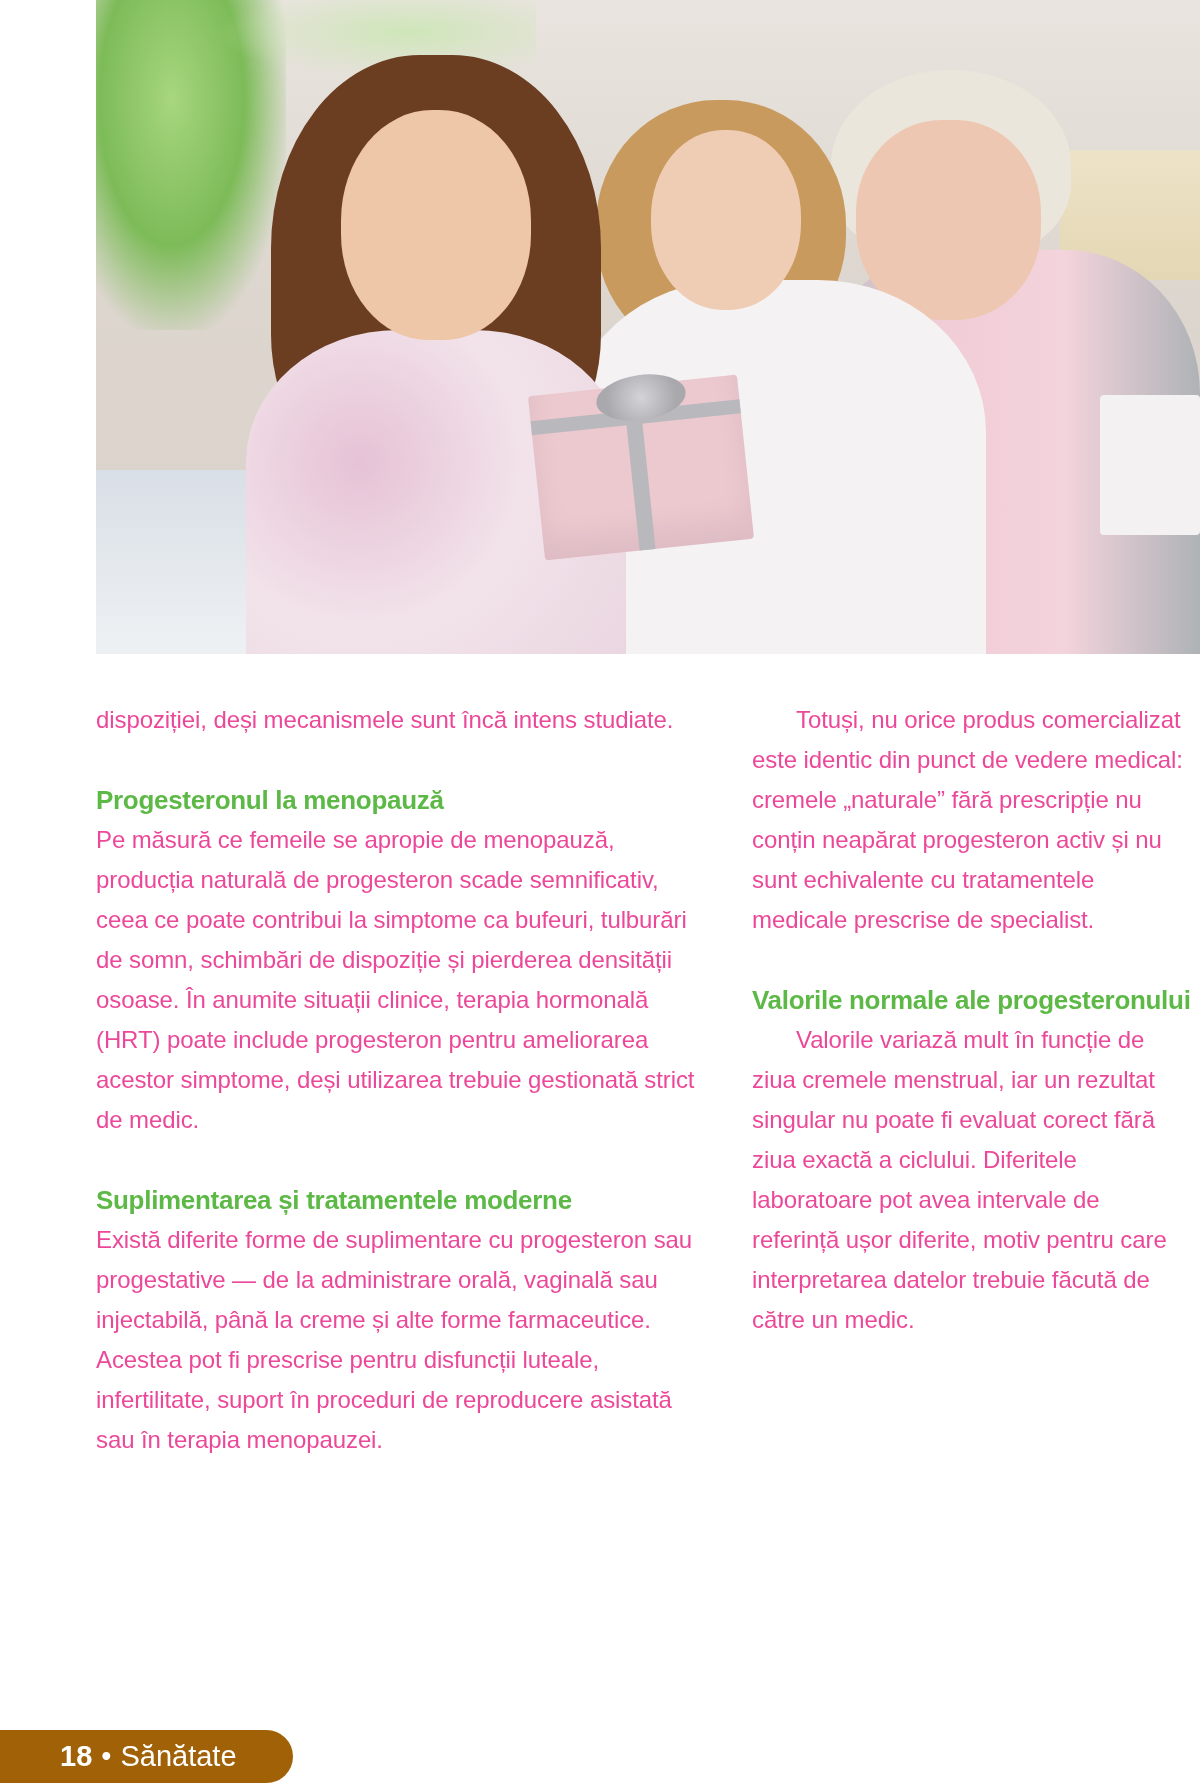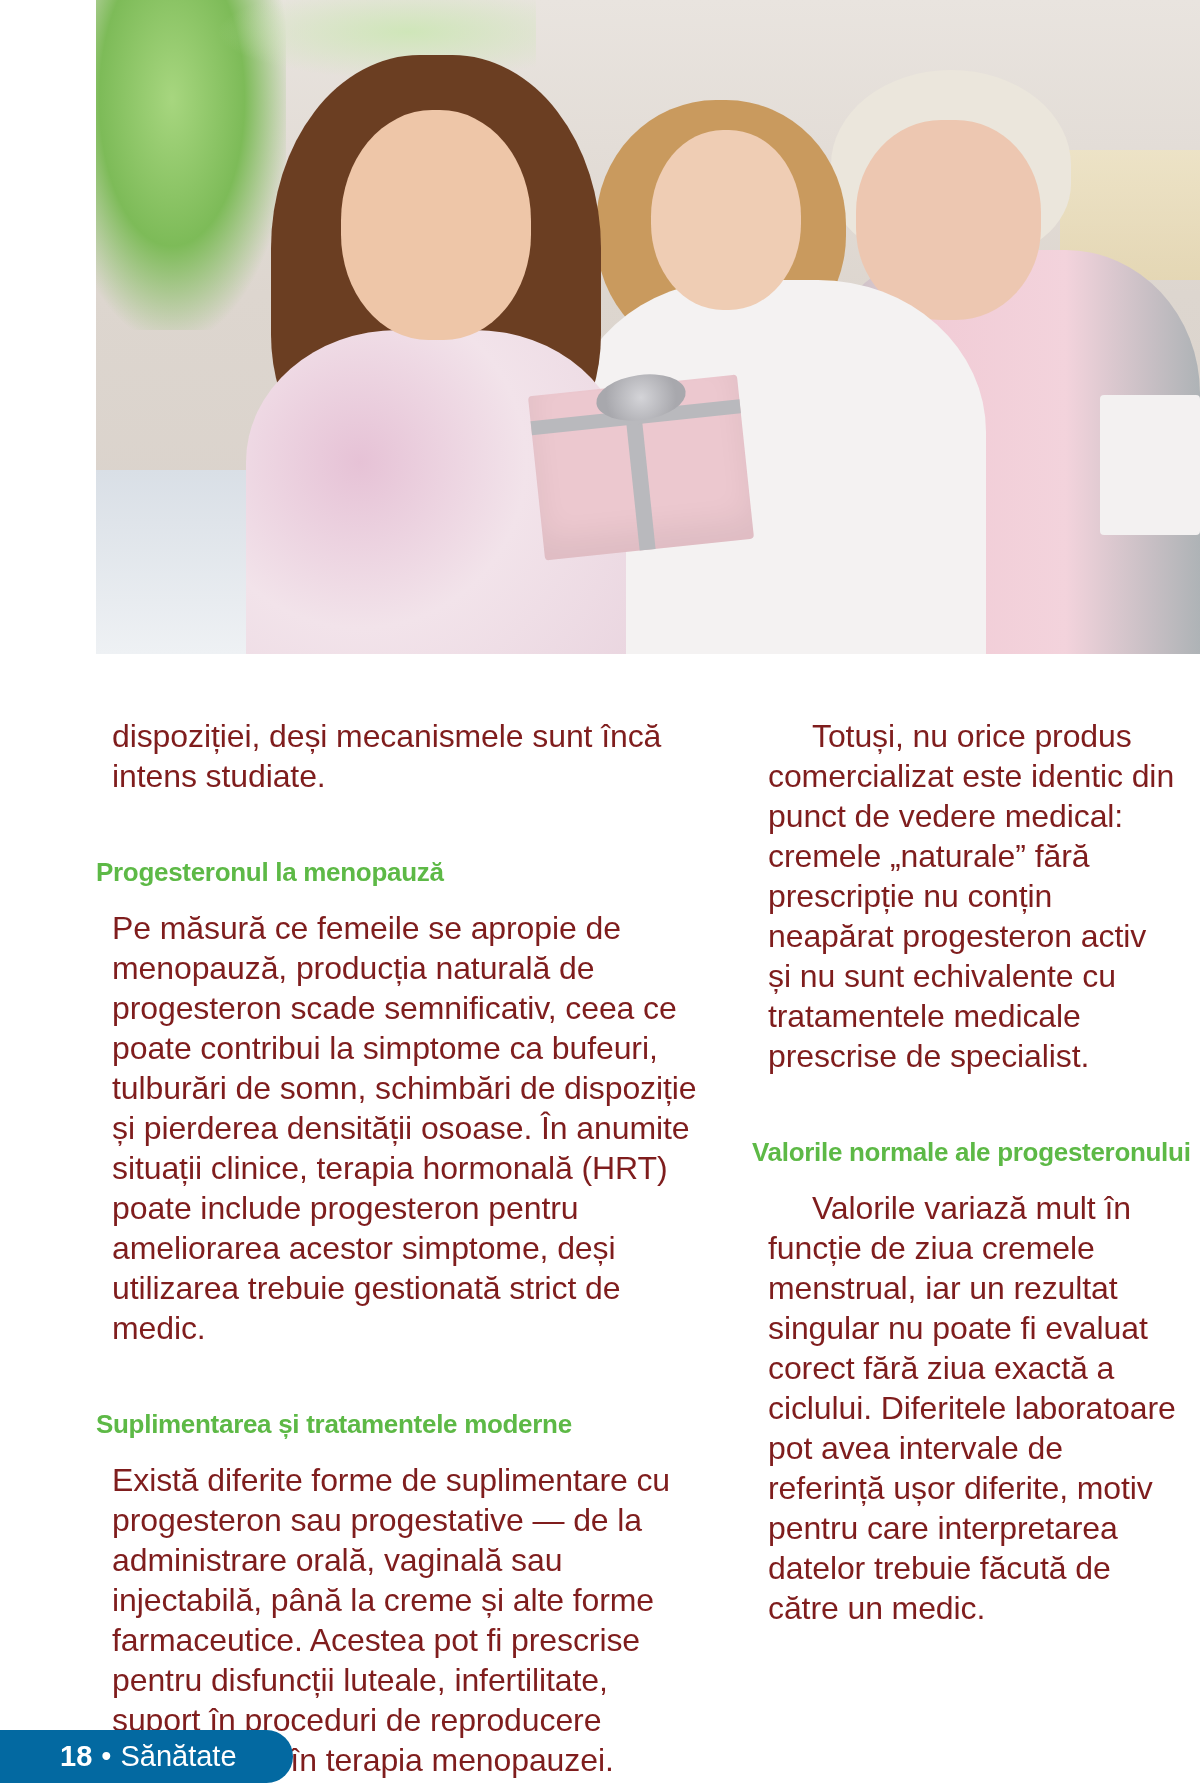--- a/index.html
+++ b/index.html
@@ -21,26 +21,26 @@
   .photo .p3body{position:absolute;left:720px;top:250px;width:384px;height:410px;border-radius:35% 35% 0 0;background:linear-gradient(90deg,#b9bdc0 0%,#f1ccd6 30%,#f3d3dc 65%,#aeb3b6 100%);}
   .photo .gift{position:absolute;left:440px;top:385px;width:210px;height:165px;background:#ecc8cf;transform:rotate(-6deg);border-radius:4px;box-shadow:inset 0 -20px 30px rgba(0,0,0,.06);}
   .photo .gift:before{content:"";position:absolute;left:95px;top:0;width:16px;height:100%;background:#b9b9bd;}
   .photo .gift:after{content:"";position:absolute;left:0;top:25px;width:100%;height:14px;background:#b9b9bd;}
   .photo .bow{position:absolute;left:500px;top:375px;width:90px;height:45px;border-radius:50%;background:radial-gradient(circle,#d4d4d8 0%,#a8a8ad 70%);transform:rotate(-8deg);}
   .photo .gift2{position:absolute;right:0;top:395px;width:100px;height:140px;background:#f3f1f1;border-radius:4px;}
 
   .col{position:absolute;top:700px;}
   .col-left{left:96px;width:620px;}
   .col-right{left:752px;width:440px;}
-  p{margin:16px;font-size:32px;line-height:40px;color:#7f1d1d;letter-spacing:-.1px;}
+  p{margin:0;font-size:24px;line-height:40px;color:#ec4899;letter-spacing:-.1px;}
   p.indent{text-indent:44px;}
   h2{margin:0;font-size:26px;line-height:40px;font-weight:bold;color:#5db946;letter-spacing:-.3px;}
   .gap{height:40px;}
 
-  .footer-pill{position:absolute;left:0;top:1730px;width:293px;height:53px;background:#0369a1;border-radius:0 27px 27px 0;
+  .footer-pill{position:absolute;left:0;top:1730px;width:293px;height:53px;background:#a16207;border-radius:0 27px 27px 0;
     display:flex;align-items:center;padding-left:60px;box-sizing:border-box;color:#fff;font-size:29px;}
   .footer-pill .num{font-weight:bold;}
   .footer-pill .dot{margin:0 9px;}
 </style>
 </head>
 <body>
 
 <div class="photo" title="girl-mother-grandmother-with-gift">
   <div class="sofa"></div>
   <div class="leaf"></div>

